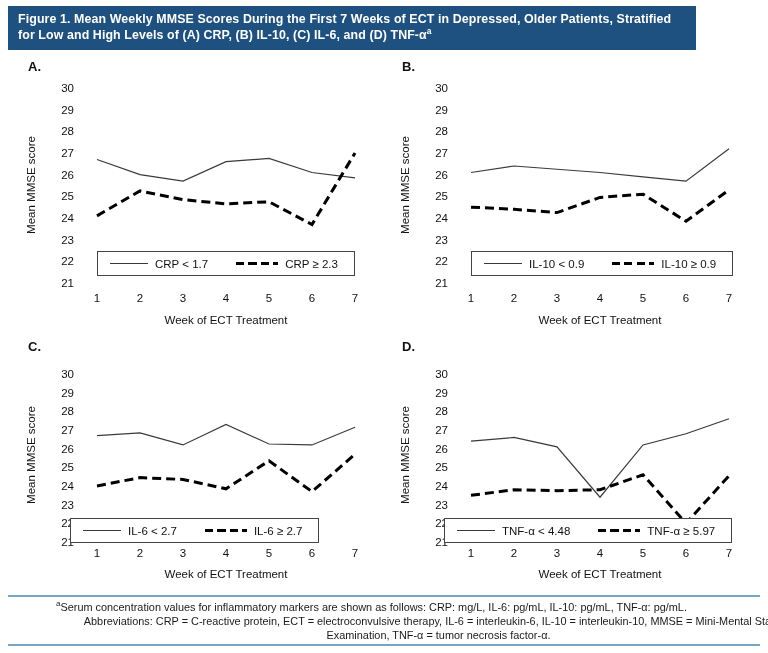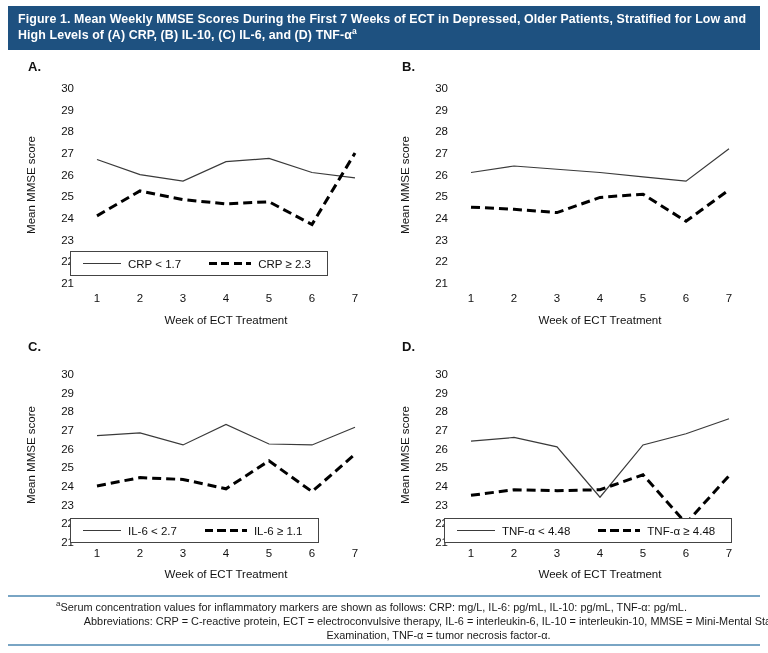--- a/index.html
+++ b/index.html
@@ -2,21 +2,21 @@
 <html><head>
 <meta charset="utf-8">
 <style>
   * { margin:0; padding:0; box-sizing:border-box; }
   html,body { width:768px; height:653px; background:#ffffff;
               font-family:"Liberation Sans", sans-serif; color:#1a1a1a; overflow:hidden; }
   #figure { position:relative; width:768px; height:653px; background:#fff; }
 
   
   .title-bar {
-    position:absolute; left:8px; top:6px; width:752px; min-height:42px;
+    position:absolute; left:8px; top:6px; width:688px; min-height:42px;
     padding:5px 10px 6px 10px;
     color:#fff; font-size:12.4px; font-weight:bold; line-height:1.32;
     letter-spacing:.1px;
   }
   .title-bar sup { font-size:8.5px; vertical-align:super; line-height:0; }
 
   
   .panel { position:absolute; width:372px; }
   .panel.row-top    { height:280px; }
   .panel.row-bottom { height:252px; }
@@ -32,21 +32,21 @@
   .chart-svg text { font-family:"Liberation Sans", sans-serif; font-size:11.5px; fill:#111; }
   .chart-svg text.axis-title { font-size:11.5px; }
 
   
   .legend {
     position:absolute; left:60px;
     display:flex; align-items:center; gap:28px;
     background:#fff; border:1.3px solid #444;
     padding:4px 16px 4px 12px; height:25px; white-space:nowrap;
   }
-  .row-top    .legend { top:196px; }
+  .row-top    .legend { top:196px;margin-left:27px; }
   .row-bottom .legend { top:183px;text-align:center; }
   .legend-entry { display:flex; align-items:center; gap:7px; font-size:11.5px; color:#111; }
   .line-sample-solid  { display:inline-block; width:38px; height:0; border-top:1.3px solid #3a3a3a; }
   .line-sample-dashed { display:inline-block; width:42px; height:3.2px;
         background:repeating-linear-gradient(90deg,#000 0 8px,transparent 8px 12.5px); }
 
   
   .rule { position:absolute; left:8px; width:752px; height:2px; }
   #rule-top    { top:595px; }
   #rule-bottom { top:644px; }
@@ -119,20 +119,30 @@
         <text x="216" y="247" text-anchor="middle">4</text>
         <text x="259" y="247" text-anchor="middle">5</text>
         <text x="302" y="247" text-anchor="middle">6</text>
         <text x="345" y="247" text-anchor="middle">7</text>
         <text x="216" y="269" text-anchor="middle" class="axis-title">Week of ECT Treatment</text>
         <text x="0" y="0" text-anchor="middle" class="axis-title" transform="translate(25 130) rotate(-90)">Mean MMSE score</text>
         <polyline points="87,117.49999999999997 130,111.00000000000003 173,114.25 216,117.49999999999997 259,121.83333333333337 302,126.16666666666669 345,93.66666666666669" fill="none" stroke="#3a3a3a" stroke-width="1.2"></polyline>
         <polyline points="87,152.16666666666669 130,154.33333333333337 173,157.58333333333334 216,142.41666666666669 259,139.16666666666663 302,166.24999999999997 345,134.83333333333331" fill="none" stroke="#000000" stroke-width="3" stroke-dasharray="9 5"></polyline>
       </svg>
     <div class="panel-label">B.</div>
+    <div class="legend">
+      <span class="legend-entry">
+        <span class="line-sample-solid"></span>
+        <span>IL-10 &lt; 0.9</span>
+      </span>
+      <span class="legend-entry">
+        <span class="line-sample-dashed"></span>
+        <span>IL-10 ≥ 0.9</span>
+      </span>
+    </div>
   </div>
 
   <div class="panel row-bottom" id="panelC">
     <svg class="chart-svg" width="372" height="250">
         <text x="64" y="43" text-anchor="end">30</text>
         <text x="64" y="61.66666666666667" text-anchor="end">29</text>
         <text x="64" y="80.33333333333334" text-anchor="end">28</text>
         <text x="64" y="99" text-anchor="end">27</text>
         <text x="64" y="117.66666666666667" text-anchor="end">26</text>
         <text x="64" y="136.33333333333334" text-anchor="end">25</text>
@@ -153,21 +163,21 @@
         <polyline points="87,151 130,142.60000000000002 173,144.46666666666664 216,153.79999999999998 259,125.79999999999998 302,156.60000000000002 345,119.26666666666668" fill="none" stroke="#000000" stroke-width="3" stroke-dasharray="9 5"></polyline>
       </svg>
     <div class="panel-label">C.</div>
     <div class="legend">
       <span class="legend-entry">
         <span class="line-sample-solid"></span>
         <span>IL-6 &lt; 2.7</span>
       </span>
       <span class="legend-entry">
         <span class="line-sample-dashed"></span>
-        <span>IL-6 ≥ 1.1</span>
+        <span>IL-6 ≥ 2.7</span>
       </span>
     </div>
   </div>
 
   <div class="panel row-bottom" id="panelD">
     <svg class="chart-svg" width="372" height="250">
         <text x="64" y="43" text-anchor="end">30</text>
         <text x="64" y="61.66666666666667" text-anchor="end">29</text>
         <text x="64" y="80.33333333333334" text-anchor="end">28</text>
         <text x="64" y="99" text-anchor="end">27</text>
@@ -190,21 +200,21 @@
         <polyline points="87,160.33333333333334 130,154.73333333333335 173,155.66666666666669 216,154.73333333333335 259,139.79999999999998 302,188.33333333333334 345,140.73333333333332" fill="none" stroke="#000000" stroke-width="3" stroke-dasharray="9 5"></polyline>
       </svg>
     <div class="panel-label">D.</div>
     <div class="legend">
       <span class="legend-entry">
         <span class="line-sample-solid"></span>
         <span>TNF-α &lt; 4.48</span>
       </span>
       <span class="legend-entry">
         <span class="line-sample-dashed"></span>
-        <span>TNF-α ≥ 4.48</span>
+        <span>TNF-α ≥ 5.97</span>
       </span>
     </div>
   </div>
 
   <div class="rule" id="rule-top" style="background: rgb(121, 165, 196);"></div>
 
   <div class="footnote">
     <div><sup>a</sup><span>Serum concentration values for inflammatory markers are shown as follows: CRP: mg/L, IL-6: pg/mL, IL-10: pg/mL, TNF-α: pg/mL.</span></div>
     <div class="abbrev">Abbreviations: CRP = C-reactive protein, ECT = electroconvulsive therapy, IL-6 = interleukin-6, IL-10 = interleukin-10, MMSE = Mini-Mental State Examination, TNF-α = tumor necrosis factor-α.</div>
   </div>

